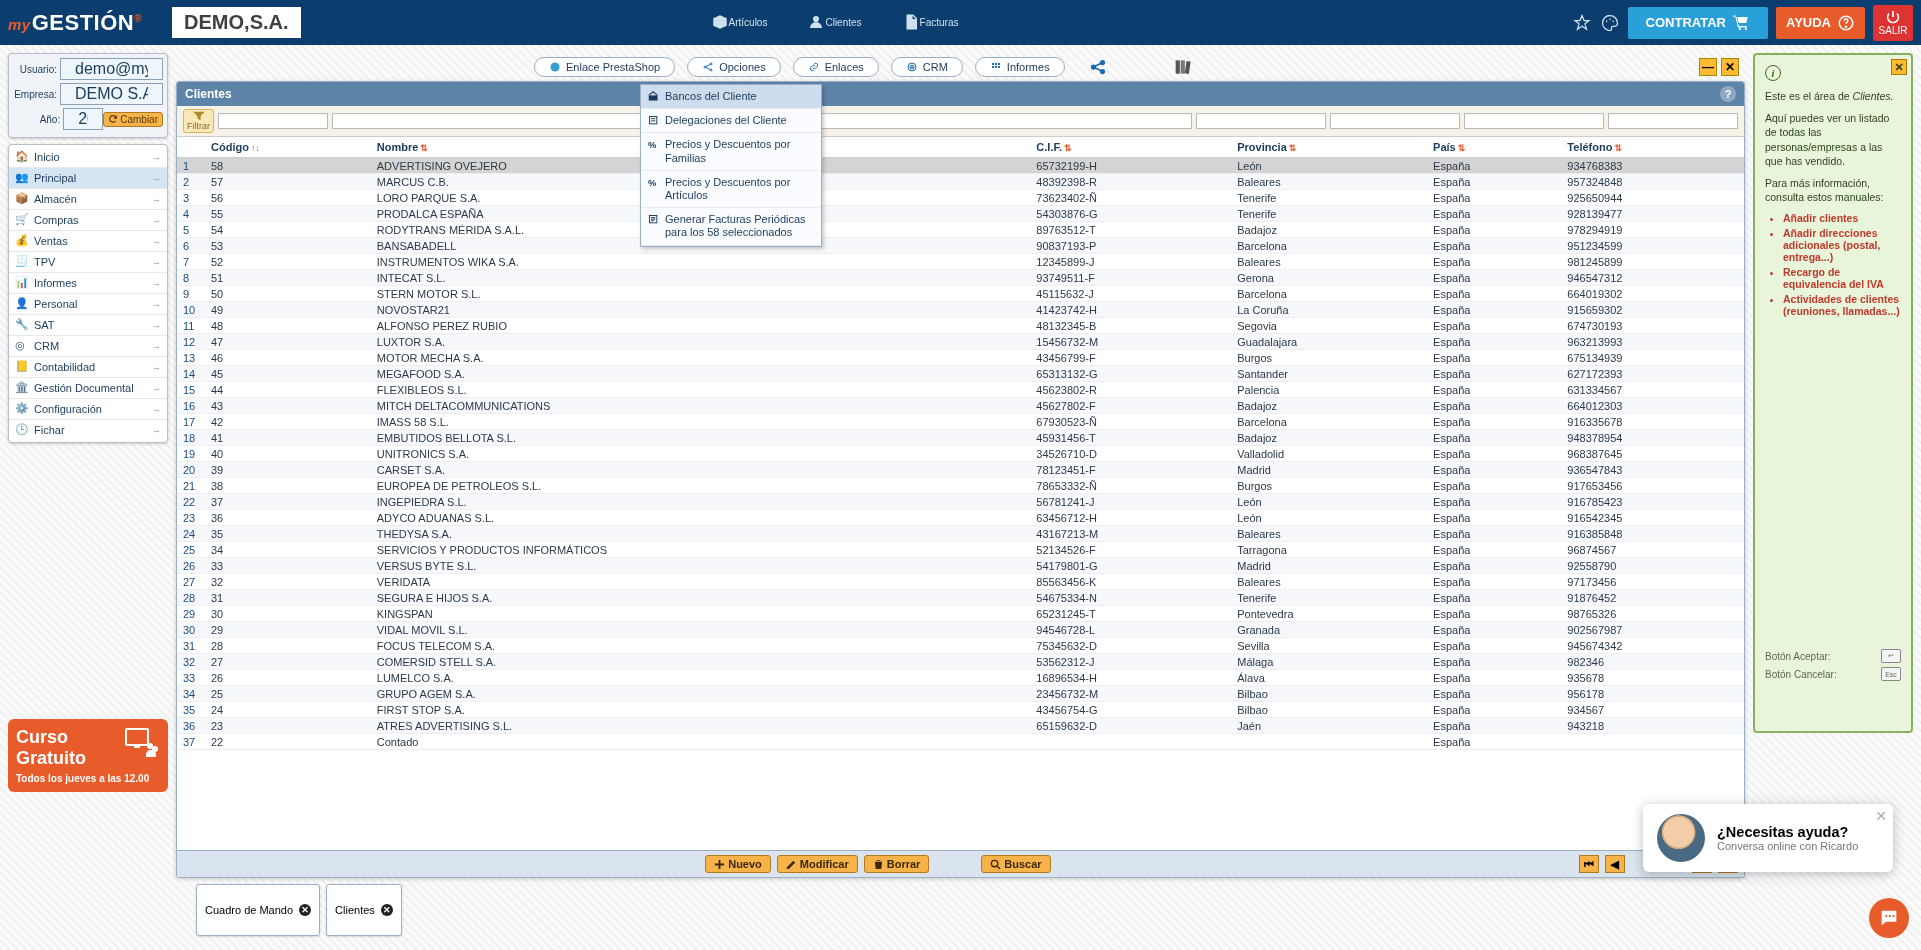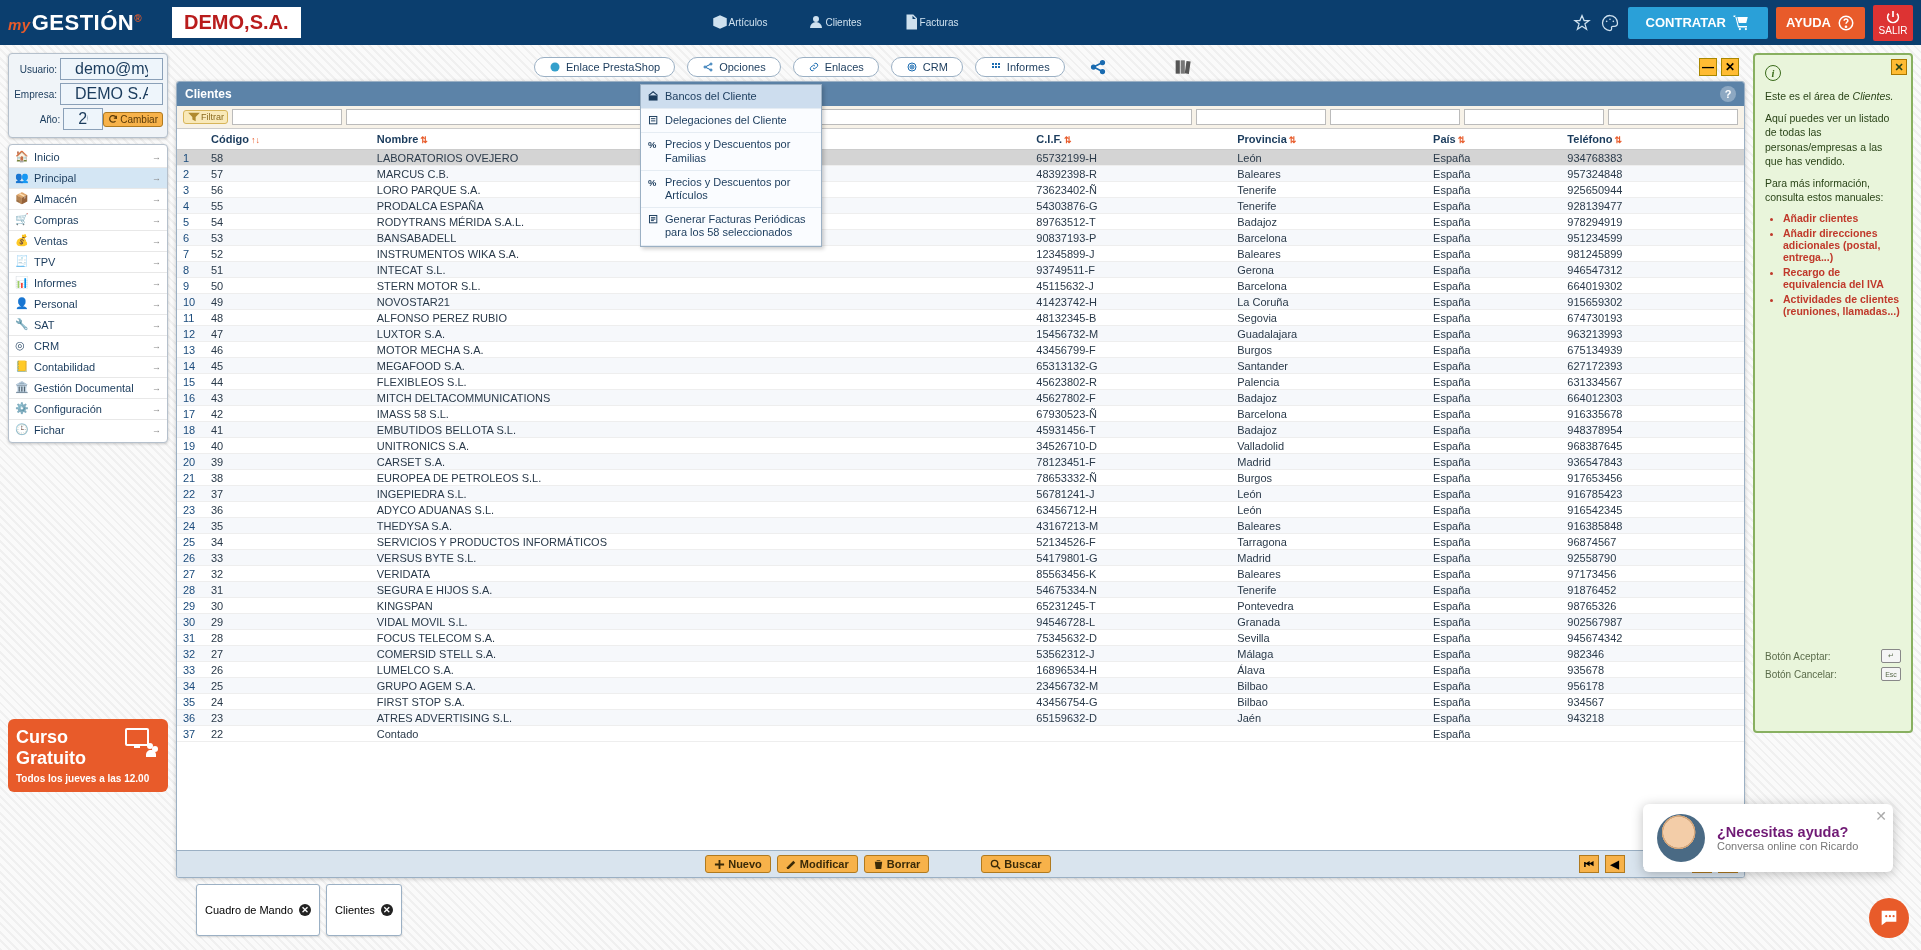--- a/index.html
+++ b/index.html
@@ -4,21 +4,21 @@
 <style>
   * { box-sizing: border-box; margin: 0; padding: 0; }
   html, body { width: 1921px; height: 950px; font-family: Arial, sans-serif; font-size: 11px; background: #fafafa; overflow: hidden; }
   
   .bg { position: absolute; inset: 45px 0 0 0; background: repeating-linear-gradient(45deg,#f0f0f0 0,#f0f0f0 2px,#fafafa 2px,#fafafa 6px); z-index:0;}
   
   .topbar { position: relative; z-index:10; height:45px; background:#0b3e6e; display:flex; align-items:center; color:#fff; padding:0 8px;}
   .logo { font-size:22px; font-weight:bold; color:#fff; margin-right:30px; letter-spacing:0.5px;}
   .logo sup { color:#e85b2a; font-size:10px; }
   .logo .my { font-style:italic; color:#e85b2a; font-size:15px; font-weight:bold; margin-right:1px;}
-  .company-badge { background:#fff; color:#b91c1c; font-weight:bold; font-size:20px; padding:4px 12px; margin-right:40px;text-align:right;}
+  .company-badge { background:#fff; color:#404040; font-weight:bold; font-size:20px; padding:4px 12px; margin-right:40px;text-align:right;}
   .topnav { display:flex; gap:40px; margin-left:370px;}
   .topnav-item { display:flex; flex-direction:row; align-items:center; font-size:10px; color:#cfe1ef; cursor:pointer;}
   .topnav-item svg { width:18px; height:18px; fill:#cfe1ef; margin-bottom:2px;}
   .spacer { flex:1;}
   .top-icons { display:flex; align-items:center; gap:8px;}
   .top-icon { width:20px; height:20px; fill:#cfe1ef; cursor:pointer;}
   .btn-contratar { background:#2aa0d8; color:#fff; font-weight:bold; font-size:13px; padding:7px 18px; border:none; cursor:pointer; display:flex; align-items:center; gap:6px; border-radius:2px;}
   .btn-ayuda { background:#e85b2a; color:#fff; font-weight:bold; font-size:13px; padding:7px 10px; border:none; cursor:pointer; display:flex; align-items:center; gap:6px; border-radius:2px;}
   .btn-salir { background:#d33; color:#fff; font-size:10px; padding:2px 6px; border:none; cursor:pointer; display:flex; flex-direction:column; align-items:center; border-radius:2px; width:40px; height:36px; justify-content:center;}
   
@@ -48,21 +48,21 @@
   .tbtn svg { width:12px; height:12px;}
   .toolbar .push { margin-left:auto;}
   .toolbar-right { display:flex; gap:4px;}
   .wbtn { width:18px; height:18px; border:1px solid #aa8800; background:#ffbb33; cursor:pointer; display:flex; align-items:center; justify-content:center; font-weight:bold; font-size:12px;}
   .wbtn.min { background:#ffbb33;}
   .wbtn.close { background:#ffbb33;}
   .panel { flex:1; border:1px solid #9bb0c4; border-radius:3px; background:#fff; display:flex; flex-direction:column; overflow:hidden; box-shadow:0 1px 4px rgba(0,0,0,0.2);}
   .panel-title { background:#5c83a8; color:#fff; font-weight:bold; padding:4px 8px; font-size:12px; display:flex; align-items:center;}
   .panel-title .q { margin-left:auto; width:16px; height:16px; border-radius:50%; background:rgba(255,255,255,0.3); display:flex; align-items:center; justify-content:center; font-size:11px;}
   .filterbar { background:#f7f2e8; border-bottom:1px solid #ccc; padding:3px 6px; display:flex; align-items:center; gap:4px;}
-  .filter-btn { display:flex; align-items:center; font-size:9px; color:#8a6a1f; cursor:pointer; border:1px solid #d7b55a; background:#f9e9b9; border-radius:3px; padding:1px 3px;}
+  .filter-btn { display:flex; flex-direction:column; align-items:center; font-size:9px; color:#8a6a1f; cursor:pointer; border:1px solid #d7b55a; background:#f9e9b9; border-radius:3px; padding:1px 3px;}
   .filter-btn svg { width:14px; height:10px;}
   .filterbar input { border:1px solid #bbb; height:16px; font-size:10px; padding:0 2px;}
   .filterbar input.fc1 { width:110px;}
   .filterbar input.fc2 { flex:1;}
   .filterbar input.fc3 { width:130px;}
   .filterbar input.fc4 { width:130px;}
   .filterbar input.fc5 { width:140px;}
   .filterbar input.fc6 { width:130px;}
   .tablewrap { flex:1; overflow:auto;}
   table { border-collapse:collapse; width:100%; font-size:11px;}
@@ -94,21 +94,21 @@
   .helpbox p { margin-bottom:8px; line-height:1.35;}
   .helpbox ul { margin-left:18px;}
   .helpbox li { color:#c0392b; margin-bottom:3px;}
   .helpbox a { color:#c0392b; font-weight:bold; }
   .keyrows { position:absolute; bottom:50px; left:10px; right:10px;}
   .keyrow { display:flex; align-items:center; justify-content:space-between; margin-top:4px; color:#5a6b4a; font-size:10px;}
   .keycap { width:20px; height:14px; border:1px solid #888; border-radius:2px; background:#f5f5f5; display:flex; align-items:center; justify-content:center; font-size:7px;}
   
   .chatw { position:absolute; right:28px; bottom:78px; background:#fff; border-radius:6px; box-shadow:0 2px 12px rgba(0,0,0,0.25); padding:10px 14px; display:flex; align-items:center; gap:12px; z-index:60; width:250px;}
   .chatw .avatar{ width:48px; height:48px; border-radius:50%; background:radial-gradient(circle at 45% 38%, #f3cda8 0 38%, #d3a77d 39% 42%, #4a6a84 43% 100%);}
-  .chatw .ct1{ font-size:14.5px; color:#701a75; font-weight:bold;}
+  .chatw .ct1{ font-size:14.5px; color:#000000; font-weight:bold;}
   .chatw .ct2{ font-size:11px; color:#777;}
   .chatw .cx{ position:absolute; top:4px; right:6px; color:#aaa; font-size:14px; cursor:pointer;}
   .chat-bubble { position:absolute; right:12px; bottom:12px; width:40px; height:40px; border-radius:50%; background:#e85b2a; display:flex; align-items:center; justify-content:center; z-index:60; cursor:pointer;}
   .chat-bubble svg { width:22px; height:22px; fill:#fff;}
 </style>
 </head>
 <body>
 
 <div class="bg"></div>
 
@@ -375,21 +375,21 @@
             <th><span>C.I.F.</span><span class="sort">⇅</span></th>
             <th><span>Provincia</span><span class="sort">⇅</span></th>
             <th><span>País</span><span class="sort">⇅</span></th>
             <th><span>Teléfono</span><span class="sort">⇅</span></th>
           </tr>
             </thead>
           <tbody id="tbody">
               <tr class="selected">
                 <td class="rownum">1</td>
                 <td>58</td>
-                <td>LABORATORIOS OVEJERO</td>
+                <td>ADVERTISING OVEJERO</td>
                 <td>65732199-H</td>
                 <td>León</td>
                 <td>España</td>
                 <td>934768383</td>
               </tr>
               <tr>
                 <td class="rownum">2</td>
                 <td>57</td>
                 <td>MARCUS C.B.</td>
                 <td>48392398-R</td>

